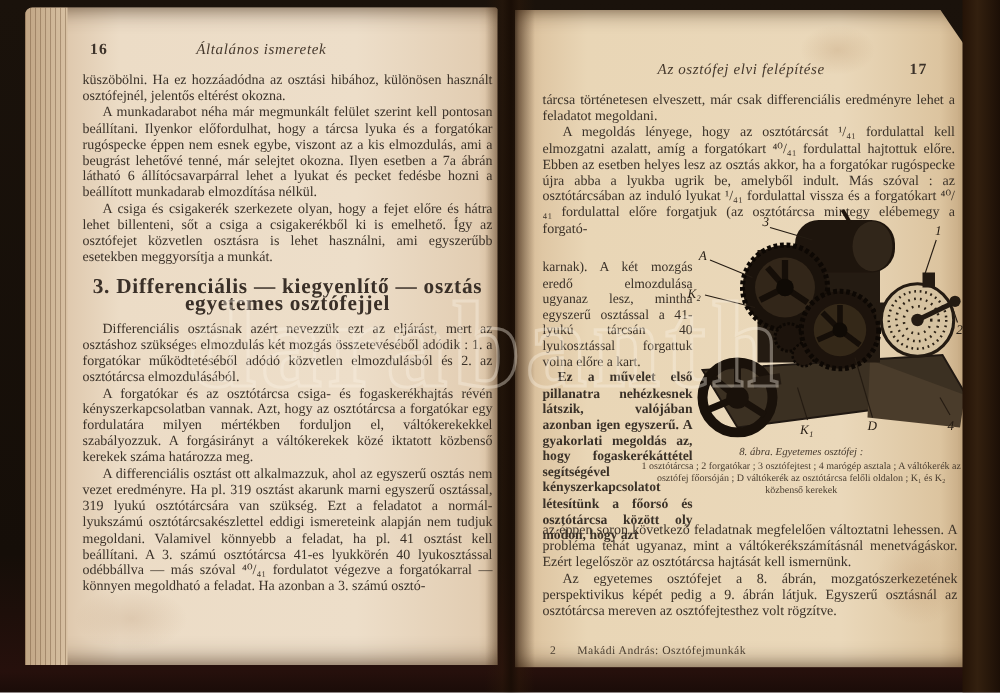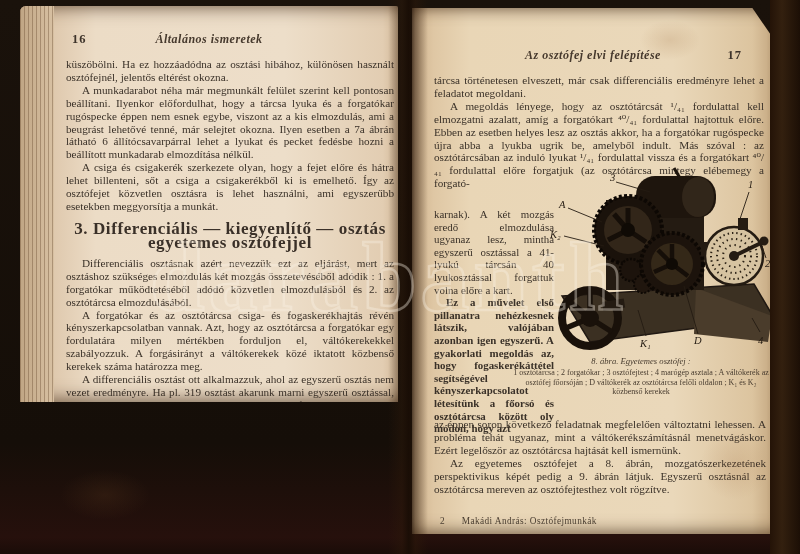--- a/index.html
+++ b/index.html
@@ -3,21 +3,21 @@
 <meta charset="utf-8">
 <style>
   html,body{margin:0;padding:0;}
   body{
     width:800px;height:554px;position:relative;overflow:hidden;
     background:linear-gradient(180deg,#1a120b 0%,#150e08 80%,#26100c 97%,#1a0c08 100%);
     font-family:"Liberation Serif","DejaVu Serif",serif;
   }
   .page{position:absolute;overflow:hidden;}
   .page-left{
-    left:20px;top:6px;width:378px;height:396px;
+    left:20px;top:6px;width:378px;height:526px;
     background:linear-gradient(90deg,#cbb296 0%,#dfc9ae 9%,#ecdcc6 20%,#eddec9 70%,#e2cdb2 96%,#d2b898 100%);
     box-shadow:inset 0 14px 18px -14px rgba(60,35,15,.8), inset 0 -16px 18px -14px rgba(60,35,15,.7);
     border-radius:6px 2px 0 0;
   }
   .page-right{
     left:412px;top:8px;width:362px;height:526px;
     background:linear-gradient(90deg,#cdb08b 0%,#dfc7a4 6%,#e9d6b6 16%,#ead8ba 72%,#dcc49f 94%,#c3a67f 100%);
     box-shadow:inset 0 12px 16px -12px rgba(60,35,15,.8), inset 0 -14px 16px -12px rgba(60,35,15,.7);
     clip-path:polygon(0 0,94% 0,100% 6%,100% 100%,0 100%);
   }
@@ -30,21 +30,21 @@
   .gutter{
     position:absolute;left:388px;top:0;width:40px;height:554px;z-index:4;
     background:linear-gradient(90deg, rgba(45,25,10,0) 0%, rgba(45,25,10,.45) 35%, rgba(25,13,5,.9) 52%, rgba(45,25,10,.5) 68%, rgba(45,25,10,0) 100%);
   }
   .cover-right{
     position:absolute;right:0;top:0;width:30px;height:554px;
     background:linear-gradient(90deg,#241307,#33200f 40%,#1c0f06);
   }
   .running-head{position:absolute;width:100%;top:0;left:0;}
   .pagenum{position:absolute;font-size:12.5px;letter-spacing:1px;color:#3d332a;font-weight:bold;}
-  .head-title{position:absolute;width:100%;text-align:center;font-style:italic;font-size:12px;color:#46392d;letter-spacing:.5px;font-weight:bold;}
+  .head-title{position:absolute;width:100%;text-align:center;font-style:italic;font-size:12px;color:#46392d;letter-spacing:.5px;}
   .bodycol{position:absolute;color:#3a3128;font-size:11.2px;line-height:12.9px;text-align:justify;}
   .bodycol p{margin:0;}
   .bodycol p.ind{text-indent:16px;}
   .sect-head{
     text-align:center;font-weight:bold;font-size:17px;line-height:14px;color:#3a3028;
     margin:9px 6px 7px 6px;letter-spacing:.6px;
   }
   .narrowcol{position:absolute;color:#3a3128;font-size:10.9px;line-height:12.6px;text-align:justify;}
   .narrowcol p{margin:0;}
   .narrowcol p.ind{text-indent:12px;font-weight:bold;}

